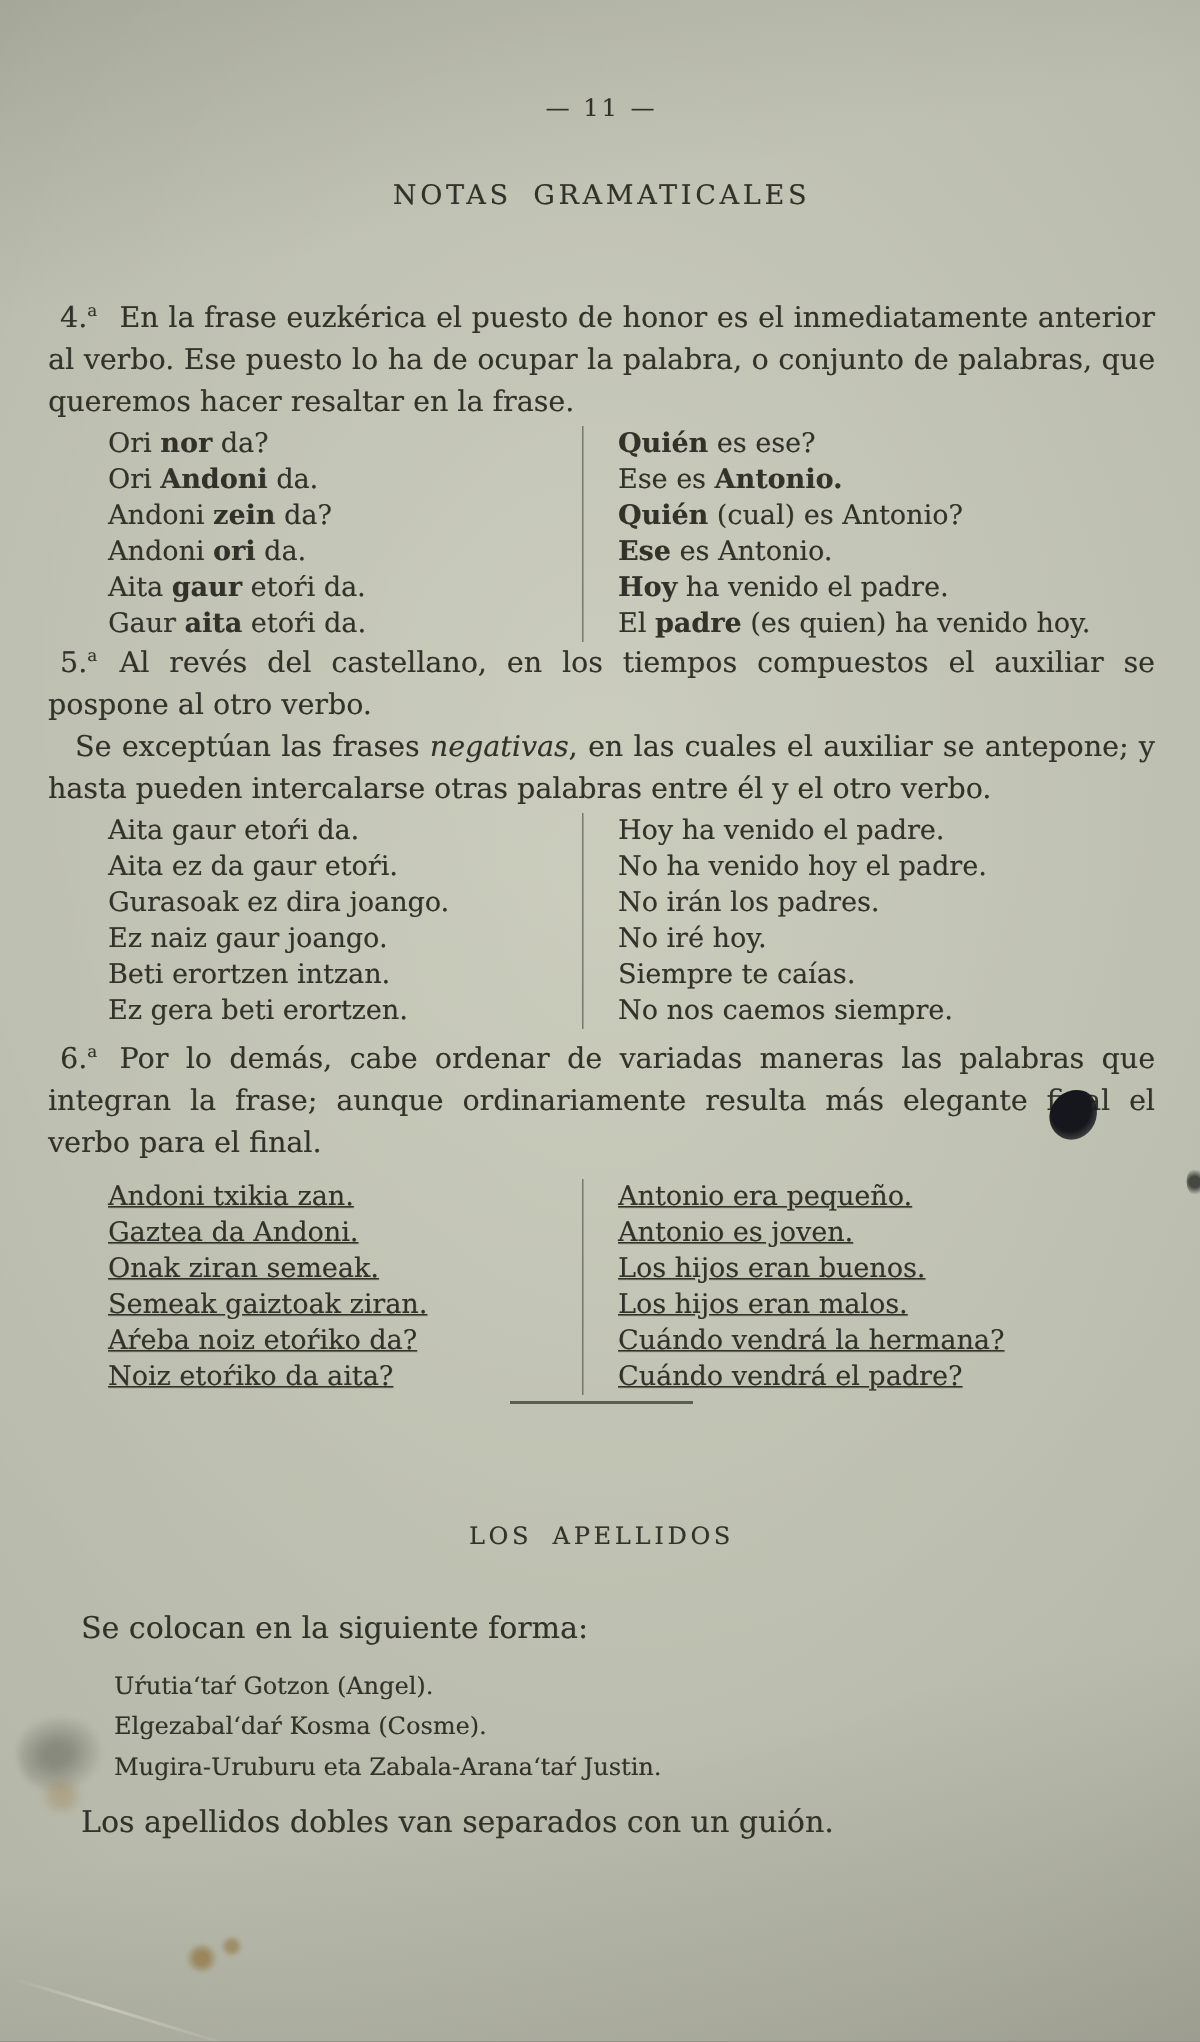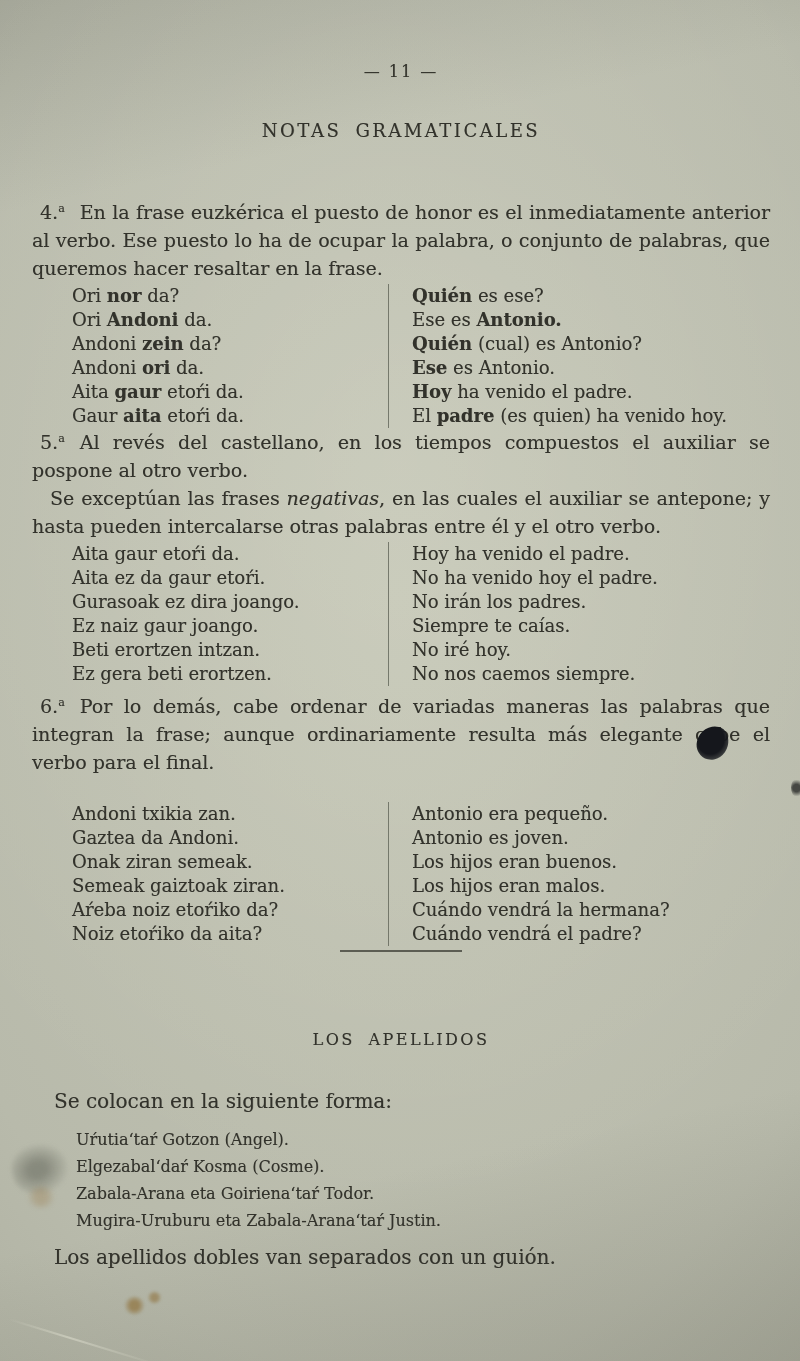--- a/index.html
+++ b/index.html
@@ -24,21 +24,21 @@
   .para.first{text-indent:8px;}
   .para.follow{text-indent:18px;}
   .s4{margin-top:54px;}
   .s5{margin-top:0;}
   .s6{margin-top:6px;}
   .marker{margin-right:15px;white-space:nowrap;}
   .marker sup{font-size:11px;line-height:0;}
   .b{font-weight:bold;}
   .i{font-style:italic;}
   .examples{display:flex;margin:2px 0 0 40px;}
-  .ex3{margin-top:26px;}
+  .ex3{margin-top:10px;text-decoration:underline;}
   .col-left{width:316px;}
   .col-right{border-left:1px solid rgba(90,93,82,0.75);padding-left:23px;flex:1;}
   .ex-line{font-size:18px;line-height:24px;white-space:nowrap;}
   .rule{border:none;border-top:2px solid rgba(74,75,66,0.85);width:122px;margin:4px auto 0 auto;}
   .appendix-title{margin:76px 0 0 0;text-align:center;font-size:16px;font-weight:normal;letter-spacing:2.5px;word-spacing:6px;line-height:24px;}
   .intro{margin:36px 0 0 0;padding-left:22px;font-size:20px;line-height:26px;}
   .names{margin-top:12px;padding-left:44px;}
   .name-line{font-size:16px;line-height:27px;white-space:nowrap;}
   .note{margin:10px 0 0 0;padding-left:22px;font-size:20px;line-height:26px;}
   
@@ -109,29 +109,29 @@
             <div class="ex-line"><span>Gurasoak ez dira joango.</span></div>
             <div class="ex-line"><span>Ez naiz gaur joango.</span></div>
             <div class="ex-line"><span>Beti erortzen intzan.</span></div>
             <div class="ex-line"><span>Ez gera beti erortzen.</span></div>
           </div>
         <div class="col-right">
 
         <div class="ex-line"><span>Hoy ha venido el padre.</span></div>
             <div class="ex-line"><span>No ha venido hoy el padre.</span></div>
             <div class="ex-line"><span>No irán los padres.</span></div>
+            <div class="ex-line"><span>No iré hoy.</span></div>
             <div class="ex-line"><span>Siempre te caías.</span></div>
-            <div class="ex-line"><span>No iré hoy.</span></div>
             <div class="ex-line"><span>No nos caemos siempre.</span></div>
           </div>
       </div>
     </section>
 
     <section>
-      <p class="para first s6"><span class="marker"><span>6.</span><sup>a</sup></span><span><span>Por lo demás, cabe ordenar de variadas maneras las palabras que integran la frase; aunque ordinariamente resulta más elegante </span><span class="blot-word">cabe</span><span> el verbo para el final.</span></span></p>
+      <p class="para first s6"><span class="marker"><span>6.</span><sup>a</sup></span><span><span>Por lo demás, cabe ordenar de variadas maneras las palabras que integran la frase; aunque ordinariamente resulta más elegante </span><span class="blot-word">final</span><span> el verbo para el final.</span></span></p>
       <div class="examples ex3">
         <div class="col-left">
 
         <div class="ex-line"><span>Andoni txikia zan.</span></div>
             <div class="ex-line"><span>Gaztea da Andoni.</span></div>
             <div class="ex-line"><span>Onak ziran semeak.</span></div>
             <div class="ex-line"><span>Semeak gaiztoak ziran.</span></div>
             <div class="ex-line"><span>Aŕeba noiz etoŕiko da?</span></div>
             <div class="ex-line"><span>Noiz etoŕiko da aita?</span></div>
           </div>
@@ -149,21 +149,20 @@
 
     <hr class="rule">
 
     <section>
       <h2 class="appendix-title">LOS APELLIDOS</h2>
       <p class="intro">Se colocan en la siguiente forma:</p>
       <div class="names">
 
       <div class="name-line"><span>Uŕutia‘taŕ Gotzon (Angel).</span></div>
           <div class="name-line"><span>Elgezabal‘daŕ Kosma (Cosme).</span></div>
-          <div class="name-line"><span>Zabala-Arana eta Goiriena‘taŕ Todor.</span></div>
           <div class="name-line"><span>Mugira-Uruburu eta Zabala-Arana‘taŕ Justin.</span></div>
         </div>
       <p class="note">Los apellidos dobles van separados con un guión.</p>
     </section>
 
   </div>
 
   <div class="blemish smudge-gray"></div>
   <div class="blemish stain-left-1"></div>
   <div class="blemish stain-brown-1"></div>

